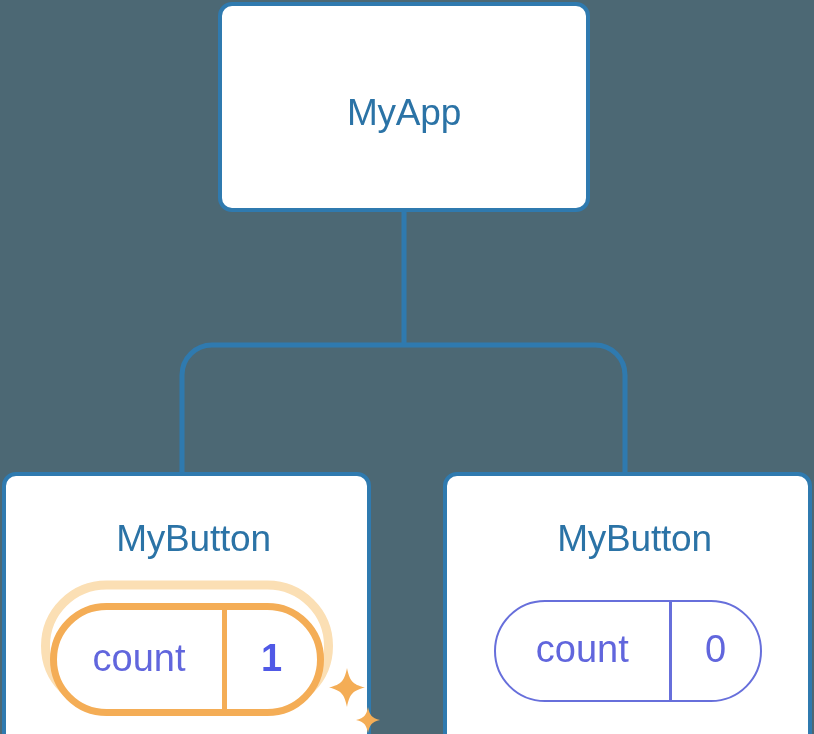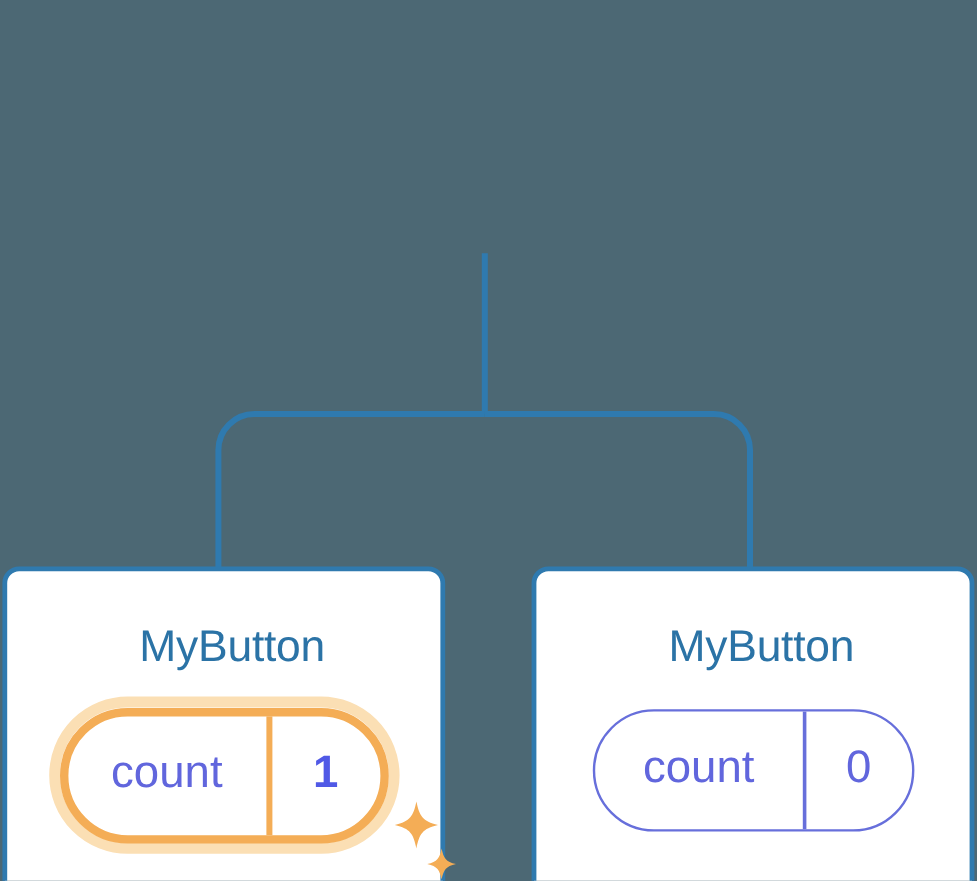--- a/index.html
+++ b/index.html
@@ -81,21 +81,21 @@
   .card-child-left .card-title,
   .card-child-right .card-title {
     top: 44px;
     padding-left: 14px;
   }
 
   
   .pill-wrap {
     position: absolute;
     display: flex;
-    align-items: center;
+    align-items: flex-end;
     justify-content: center;
   }
 
   .pill {
     position: relative;
     display: flex;
     align-items: stretch;
     box-sizing: border-box;
     background: #ffffff;
   }
@@ -193,20 +193,23 @@
 <div id="stage">
 
   <svg id="connectors" viewBox="0 0 814 734" width="814" height="734" aria-hidden="true">
 
     <path d="M 404 211 L 404 345" fill="none" stroke="#2f7aaf" stroke-width="5"></path>
 
     <path d="M 404 345 L 212 345 A 30 30 0 0 0 182 375 L 182 474" fill="none" stroke="#2f7aaf" stroke-width="5" stroke-linecap="butt"></path>
     <path d="M 404 345 L 595 345 A 30 30 0 0 1 625 375 L 625 474" fill="none" stroke="#2f7aaf" stroke-width="5" stroke-linecap="butt"></path>
   </svg>
 
+  <div class="card card-root">
+    <div class="card-title">MyApp</div>
+  </div>
 
   <div class="card card-child-left">
     <div class="card-title">MyButton</div>
 
     <div class="pill-wrap">
       <div class="pill-halo"></div>
       <div class="pill active">
         <span class="pill-key">count</span>
         <span class="pill-divider"></span>
         <span class="pill-val">1</span>

